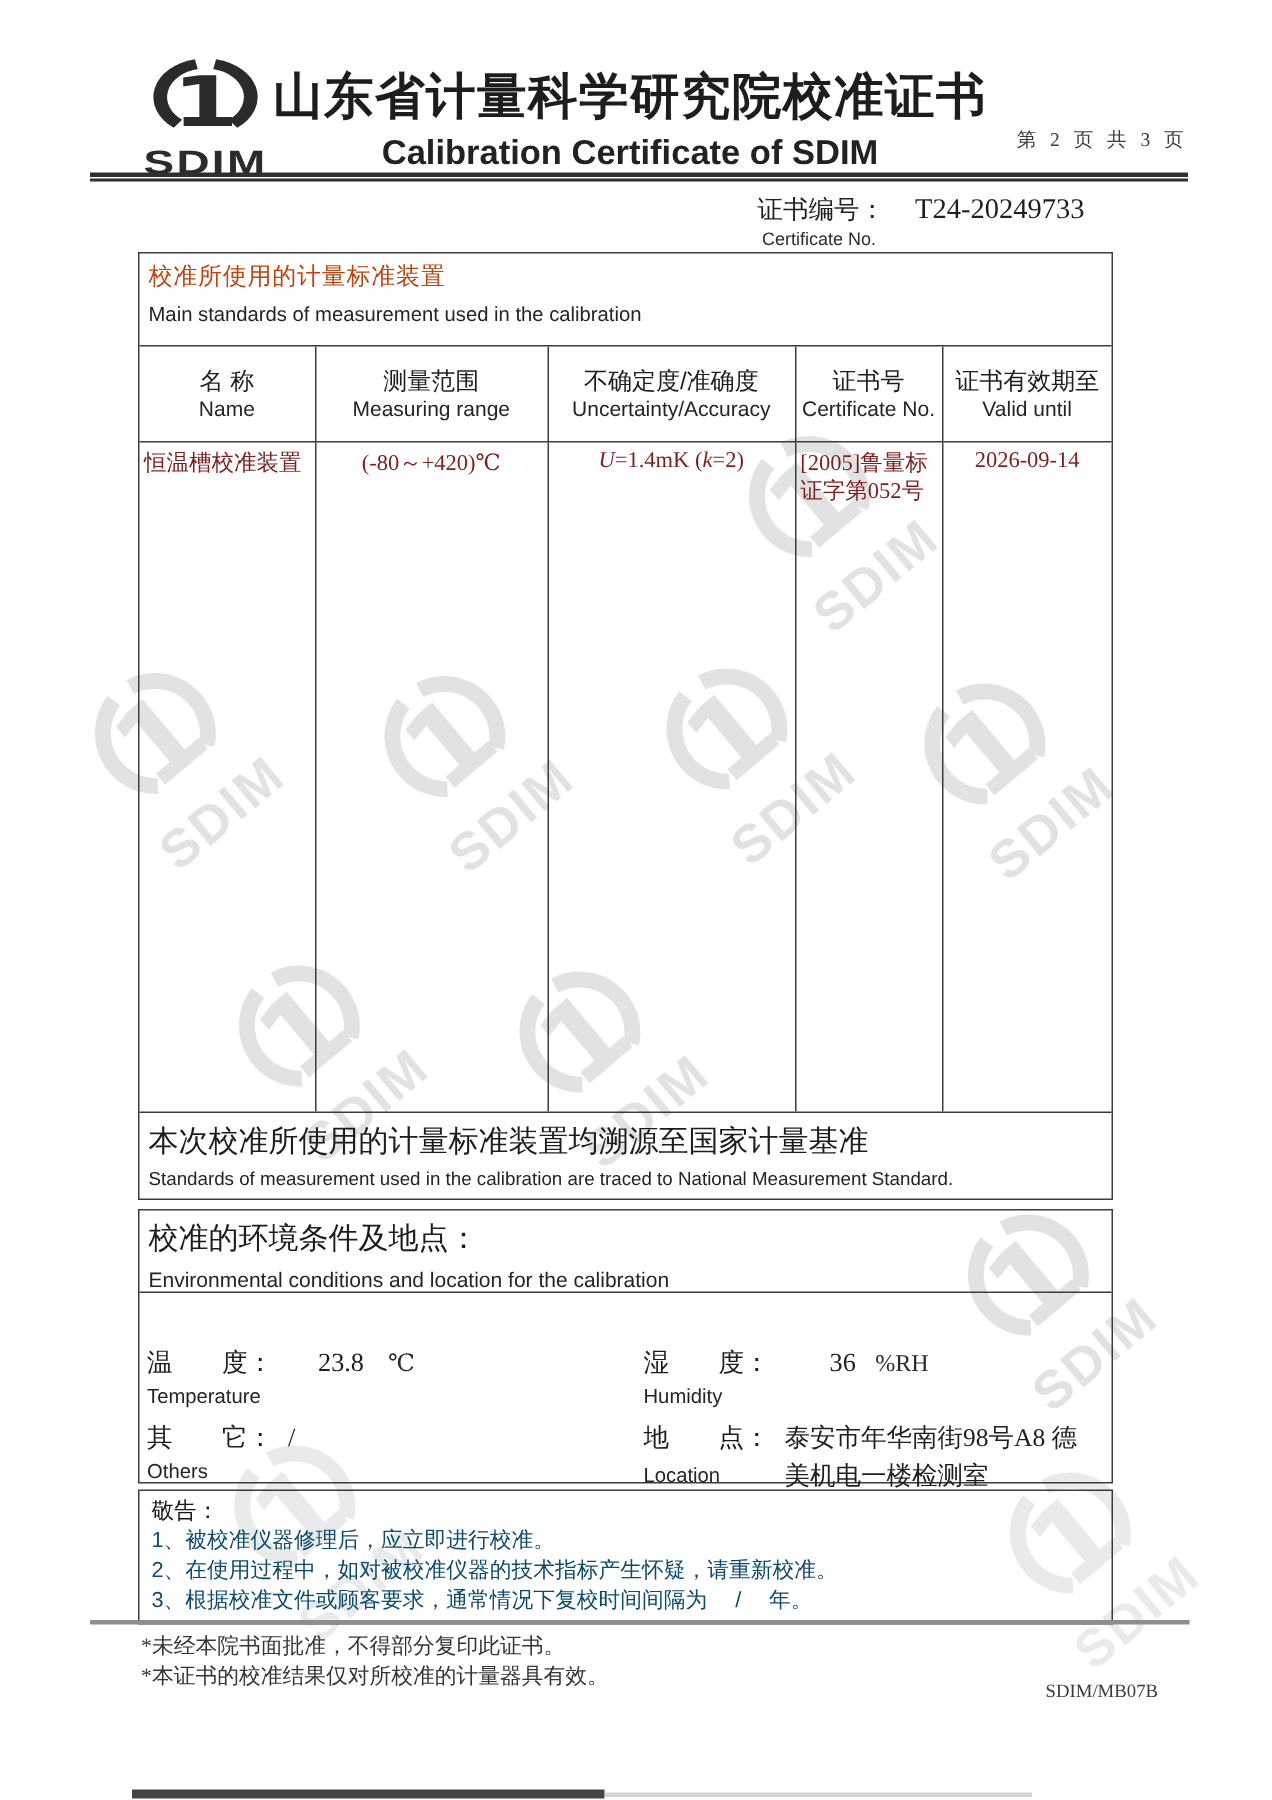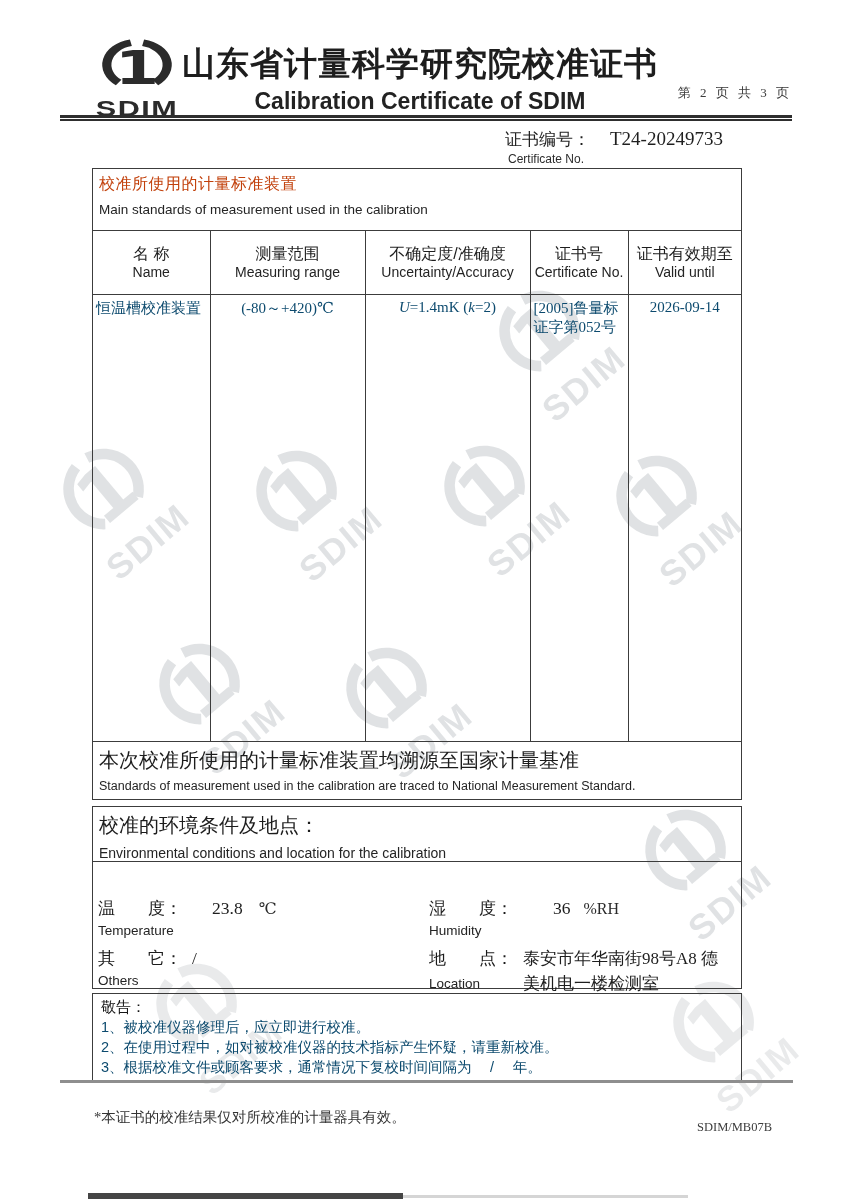--- a/index.html
+++ b/index.html
@@ -51,21 +51,21 @@
   .std-wrap{border-top:1.6px solid var(--line);}
   table.std{width:100%;border-collapse:collapse;table-layout:fixed;border-style:hidden;}
   table.std th,table.std td{border:1.5px solid var(--line);vertical-align:top;}
   table.std th{
     height:63px;font-weight:normal;padding:6px 2px 5px 2px;
     display:table-cell;
   }
   .th-inner{display:flex;flex-direction:column;justify-content:center;height:100%;}
   .th-cn{font-family:var(--sans);font-size:16px;color:#1d1d1d;}
   .th-en{font-family:var(--sans);font-size:14px;line-height:1.12;color:#242424;}
-  table.std td{height:447px;padding:4px 3px;font-family:var(--serif);font-size:15px;color:#0c4a6e;}
+  table.std td{height:447px;padding:4px 3px;font-family:var(--serif);font-size:15px;color:#7f1d1d;}
   .td-center{text-align:center;}
   .it{font-style:italic;}
   .trace{border-top:1.6px solid var(--line);flex:1;padding:5px 6px 0 6px;}
   .trace .cn{font-family:var(--sans);font-size:20px;color:#1c1c1c;}
   .trace .en{font-family:var(--sans);font-size:12.5px;color:#242424;margin-top:5px;}
   .box2{top:806px;height:183px;display:flex;flex-direction:column;gap:28px;}
   .env-head{padding:5px 6px 0 6px;height:59px;border-bottom:1.6px solid var(--line);}
   .env-head .cn{font-family:var(--sans);font-size:20px;color:#1c1c1c;}
   .env-head .en{font-family:var(--sans);font-size:14px;color:#242424;margin-top:6px;}
   .env-body{flex:1;padding-top:7px;}
@@ -273,18 +273,19 @@
   </section>
 
   <section class="box box3">
     <div class="notice-title">敬告：</div>
     <div class="notice-item">1、被校准仪器修理后，应立即进行校准。</div>
     <div class="notice-item">2、在使用过程中，如对被校准仪器的技术指标产生怀疑，请重新校准。</div>
     <div class="notice-item">3、根据校准文件或顾客要求，通常情况下复校时间间隔为　 / 　年。</div>
   </section>
 
   <div class="f-rule"></div>
+  <div class="f-note1">*未经本院书面批准，不得部分复印此证书。</div>
   <div class="f-note2">*本证书的校准结果仅对所校准的计量器具有效。</div>
   <div class="f-form">SDIM/MB07B</div>
   <div class="scan-band"></div>
   <div class="scan-band2"></div>
 
 </div>
 
 </body></html>

